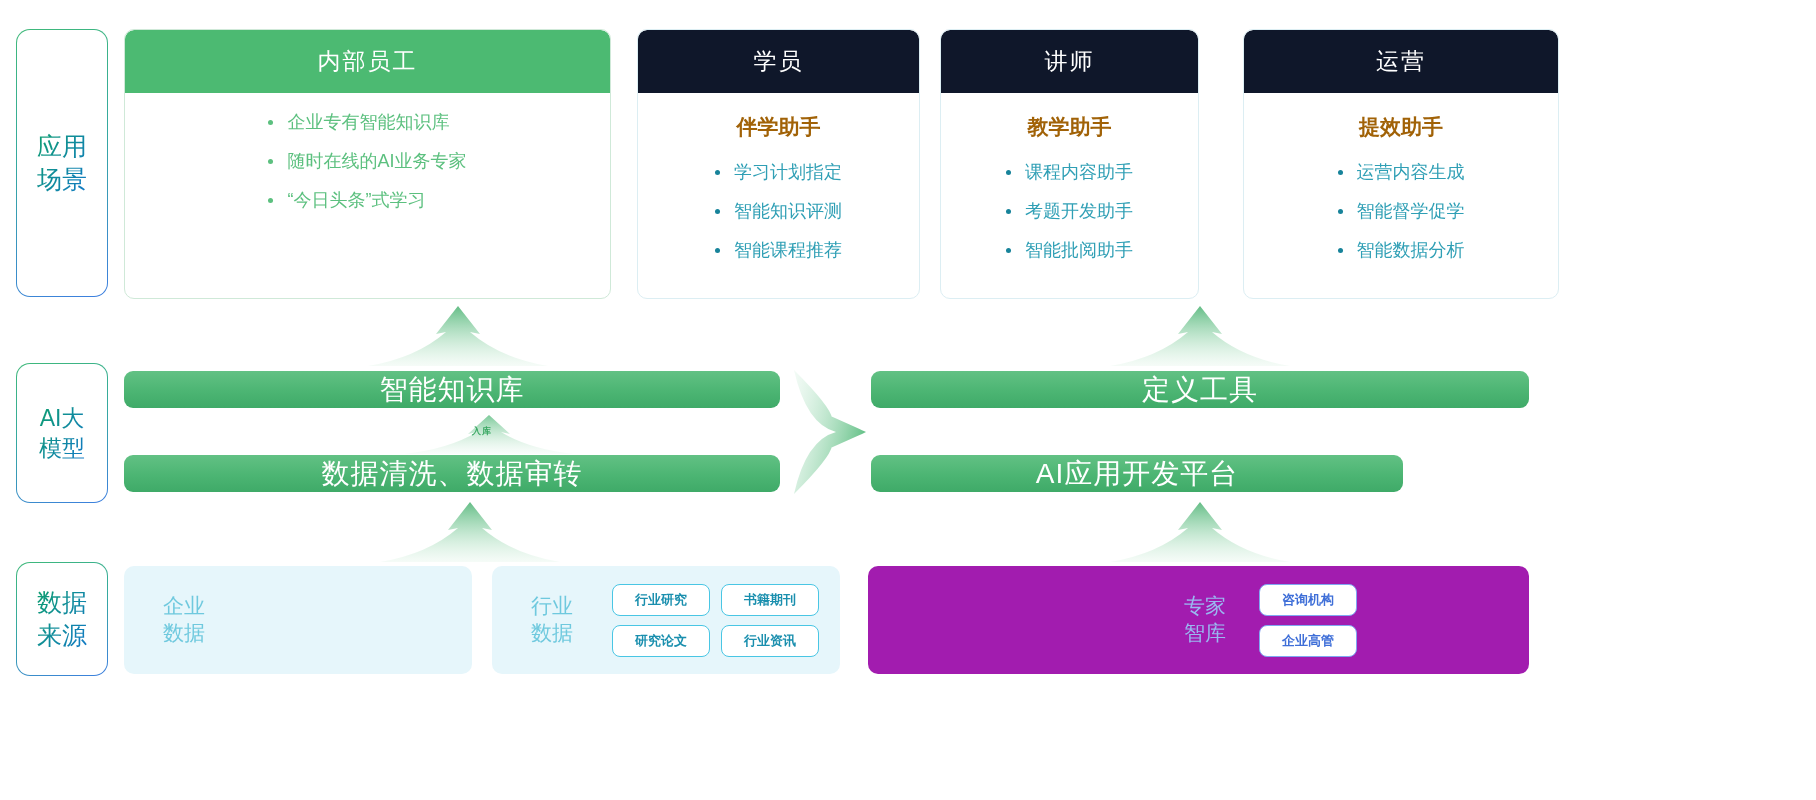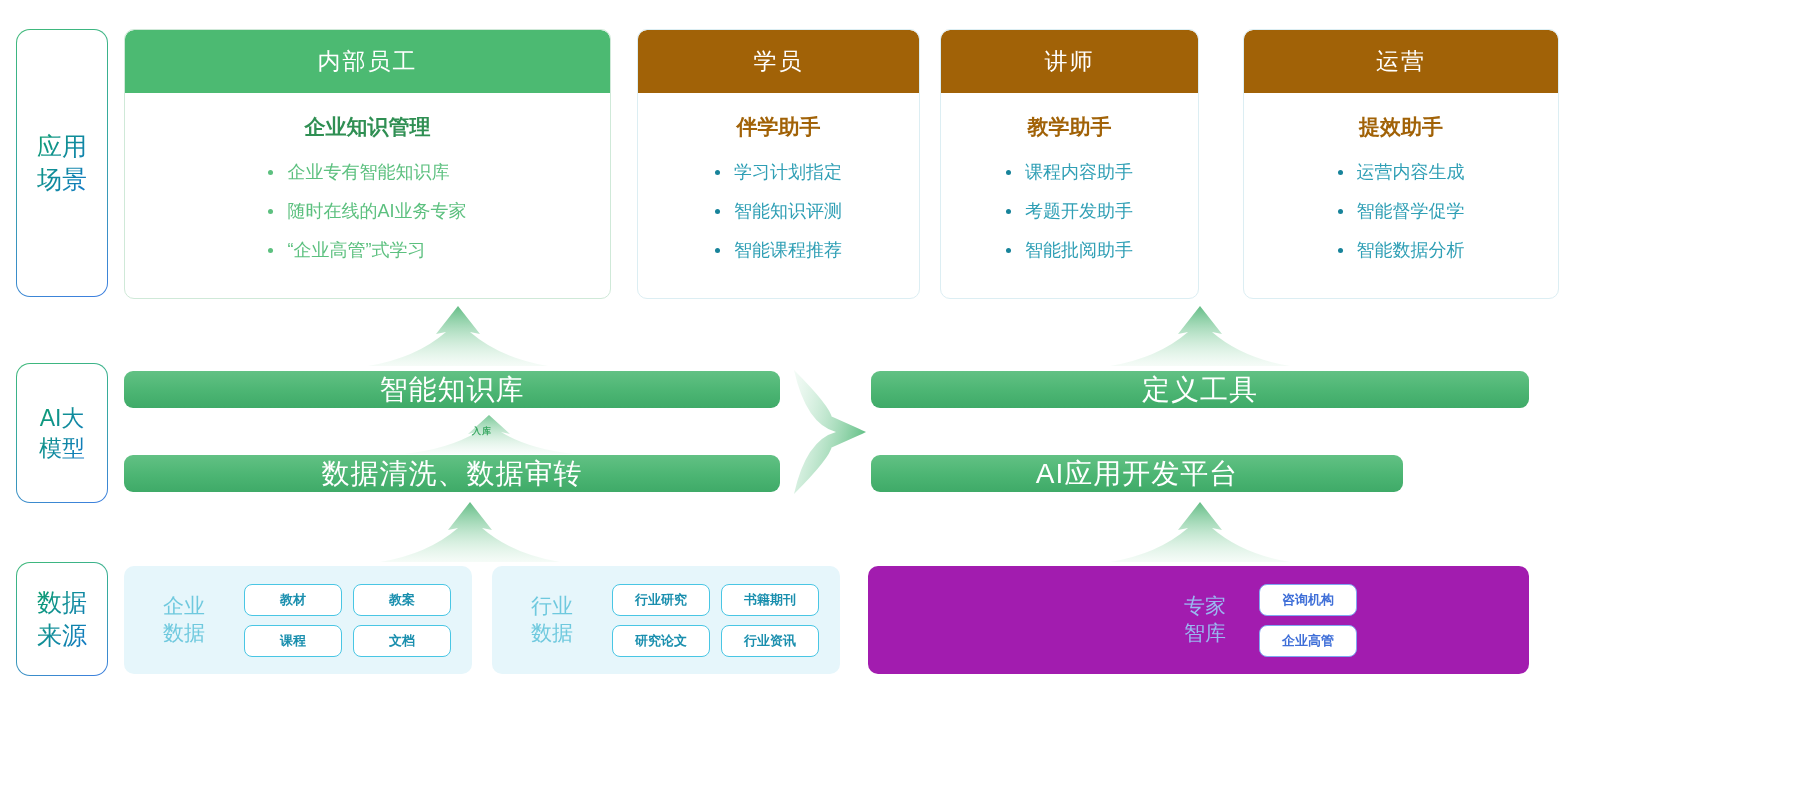--- a/index.html
+++ b/index.html
@@ -51,21 +51,21 @@
     border:1px solid #dceef3;
     box-shadow:0 0 0 0 rgba(0,0,0,0);
   }
   .card-head{
     height:63px;
     display:flex;align-items:center;justify-content:center;
     color:#fff;font-size:23px;letter-spacing:2px;
     border-radius:9px 9px 0 0;
   }
   .card-head.green{background:#4cba72;}
-  .card-head.cyan{background:#a16207;}
+  .card-head.cyan{background:#0f172a;}
   .card-body{padding-top:20px;}
   .card-title{
     text-align:center;font-size:21px;font-weight:700;margin-bottom:22px;
   }
   .card-title.green{color:#2f8f53;}
   .card-title.cyan{color:#a16207;}
   .bullets{margin:0;padding:0;list-style:none;}
   .bullets li{
     display:flex;align-items:center;
     font-size:18px;line-height:1.1;
@@ -153,34 +153,33 @@
 模型</div>
   </div>
   <div class="rail" id="rail-data">
     <div class="rail-text">数据
 来源</div>
   </div>
 
   <div class="card" id="card-0">
     <div class="card-head green">内部员工</div>
     <div class="card-body">
-      <div class="card-title green">企业知识管理</div>
       <div class="bl-wrap">
         <ul class="bullets green">
           <li>
               <span class="dot"></span>
               <span>企业专有智能知识库</span>
             </li>
           <li>
               <span class="dot"></span>
               <span>随时在线的AI业务专家</span>
             </li>
           <li>
               <span class="dot"></span>
-              <span>“企业高管”式学习</span>
+              <span>“今日头条”式学习</span>
             </li>
         </ul>
       </div>
     </div>
   </div>
 
   <div class="card" id="card-1">
     <div class="card-head cyan">学员</div>
     <div class="card-body">
       <div class="card-title cyan">伴学助手</div>
@@ -293,26 +292,20 @@
   </svg>
 
   <div class="bar" id="bar-kb">智能知识库</div>
   <div class="bar" id="bar-clean">数据清洗、数据审转</div>
   <div class="bar" id="bar-tool">定义工具</div>
   <div class="bar" id="bar-plat">AI应用开发平台</div>
 
   <div class="dpanel" id="dpanel-0">
     <div class="dgroup-label cy" style="width:120px;">企业
 数据</div>
-    <div class="chips cy-wrap">
-      <div class="chip cy">教材</div>
-      <div class="chip cy">教案</div>
-      <div class="chip cy">课程</div>
-      <div class="chip cy">文档</div>
-    </div>
   </div>
 
   <div class="dpanel" id="dpanel-1">
     <div class="dgroup-label cy" style="width:120px;">行业
 数据</div>
     <div class="chips cy-wrap">
       <div class="chip cy">行业研究</div>
       <div class="chip cy">书籍期刊</div>
       <div class="chip cy">研究论文</div>
       <div class="chip cy">行业资讯</div>

